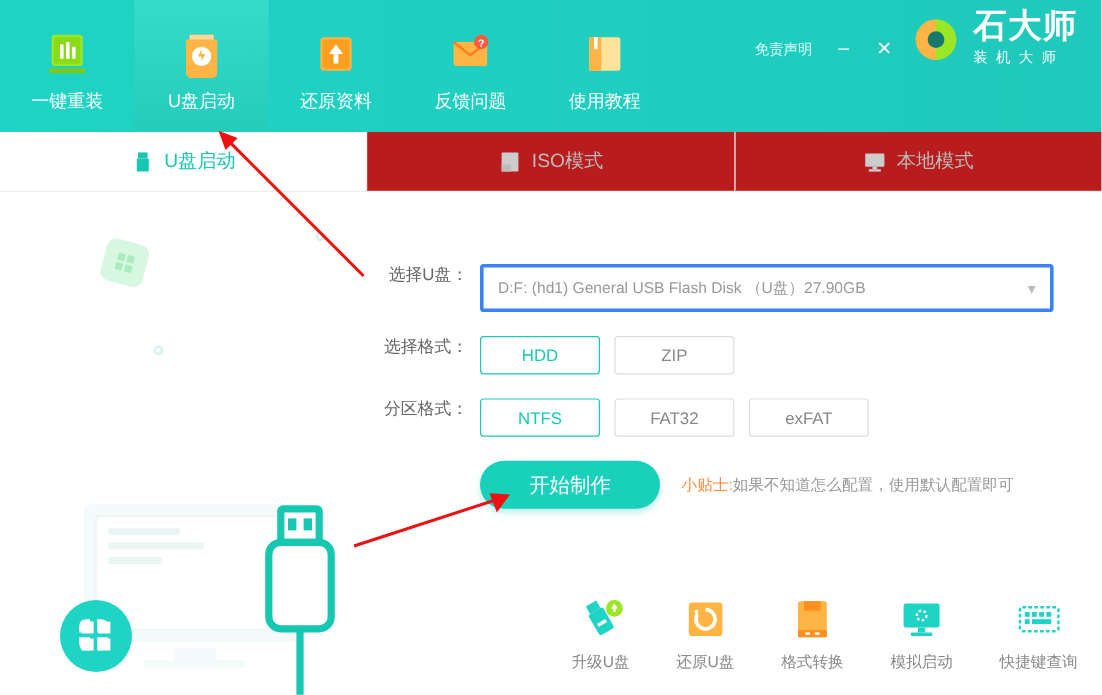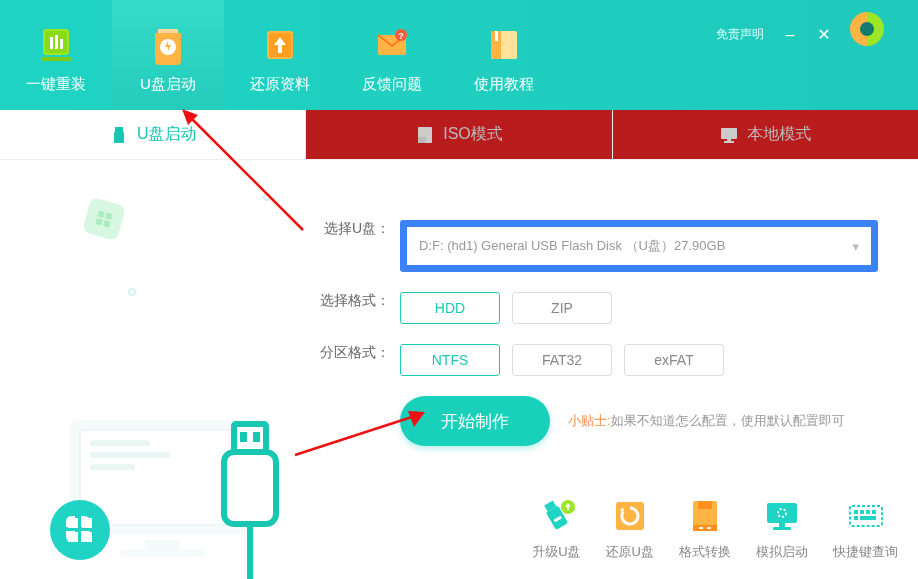--- a/index.html
+++ b/index.html
@@ -26,33 +26,33 @@
 .tab.active { color: #17c7b1; }
 .tab.inactive { color: #bbb; background: #b91c1c; border-left: 1px solid #eee; }
 .tab-icon { width: 20px; height: 20px; }
 
 .body-area { display: flex; height: 360px; }
 .left-pane { width: 300px; position: relative; }
 .right-pane { flex: 1; padding: 60px 40px 0 20px; }
 
 .form-row { display: flex; align-items: flex-start; margin-bottom: 20px; }
 .form-label { width: 70px; color: #666; font-size: 14px; text-align: right; margin-right: 10px; }
-.select { flex: 1; height: 52px; border: 7px solid #3b82f6; border-radius: 3px; display: flex; align-items: center; padding: 0 12px; color: #999; font-size: 13px; position: relative; cursor: pointer; font-family: "Courier New", monospace; }
+.select { flex: 1; height: 40px; border: 3px solid #3b82f6; border-radius: 3px; display: flex; align-items: center; padding: 0 12px; color: #999; font-size: 13px; position: relative; cursor: pointer; font-family: "Courier New", monospace; }
 .select-arrow { position: absolute; right: 12px; color: #bbb; }
 .opt-group { display: flex; gap: 12px; }
 .opt { width: 100px; height: 32px; border: 1px solid #ddd; border-radius: 3px; display: flex; align-items: center; justify-content: center; color: #888; font-size: 14px; cursor: pointer; }
 .opt.selected { border-color: #18c9b3; color: #18c9b3; }
 
 .action-row { margin-top: 12px; display: flex; align-items: center; padding-left: 80px; }
-.primary-btn { width: 150px; height: 50px; background: #19d0ba; color: #fff; border-radius: 25px; display: flex; align-items: center; justify-content: center; font-size: 17px; cursor: pointer; box-shadow: 0 3px 6px rgba(25,208,186,0.3); }
+.primary-btn { width: 150px; height: 40px; background: #19d0ba; color: #fff; border-radius: 25px; display: flex; align-items: center; justify-content: center; font-size: 17px; cursor: pointer; box-shadow: 0 3px 6px rgba(25,208,186,0.3); }
 .tip { margin-left: 18px; font-size: 13px; }
 .tip-label { color: #ff8b3e; }
 .tip-text { color: #999; }
 
-.footer { position: absolute; bottom: 18px; right: 20px; display: flex; gap: 25px; }
+.footer { position: absolute; bottom: 18px; right: 20px; display: flex; gap: 39px; }
 .footer-item { display: flex; flex-direction: column; align-items: center; cursor: pointer; }
 .footer-icon { width: 42px; height: 42px; margin-bottom: 6px; }
 .footer-label { font-size: 13px; color: #888; }
 
 .arrow { position: absolute; pointer-events: none; }
 
 .deco-shape { position: absolute; }
 .usb-container { position: absolute; left: 210px; top: 260px; }
 .monitor-shape { position: absolute; left: 60px; top: 250px; width: 205px; height: 160px; }
 </style>
@@ -122,20 +122,24 @@
       <span class="ctrl-btn">–</span>
       <span class="ctrl-btn">✕</span>
     </div>
     <div class="brand">
       <div class="brand-logo">
         <svg viewBox="0 0 42 42" width="42" height="42">
             <path d="M21 4 a17 17 0 0 1 0 34 z" fill="#9be625"></path>
             <path d="M21 4 a17 17 0 0 0 0 34 z" fill="#ffb444"></path>
             <circle cx="21" cy="21" r="7" fill="#137a6d"></circle>
           </svg>
+      </div>
+      <div class="brand-text">
+        <div class="brand-title">石大师</div>
+        <div class="brand-sub">装机大师</div>
       </div>
     </div>
   </div>
 </div>
 
 <div class="tabs">
   <div class="tab active">
     <span class="tab-icon">
       <svg viewBox="0 0 20 20" width="20" height="20">
           <rect x="6" y="2" width="8" height="5" fill="#17c7b1"></rect>

